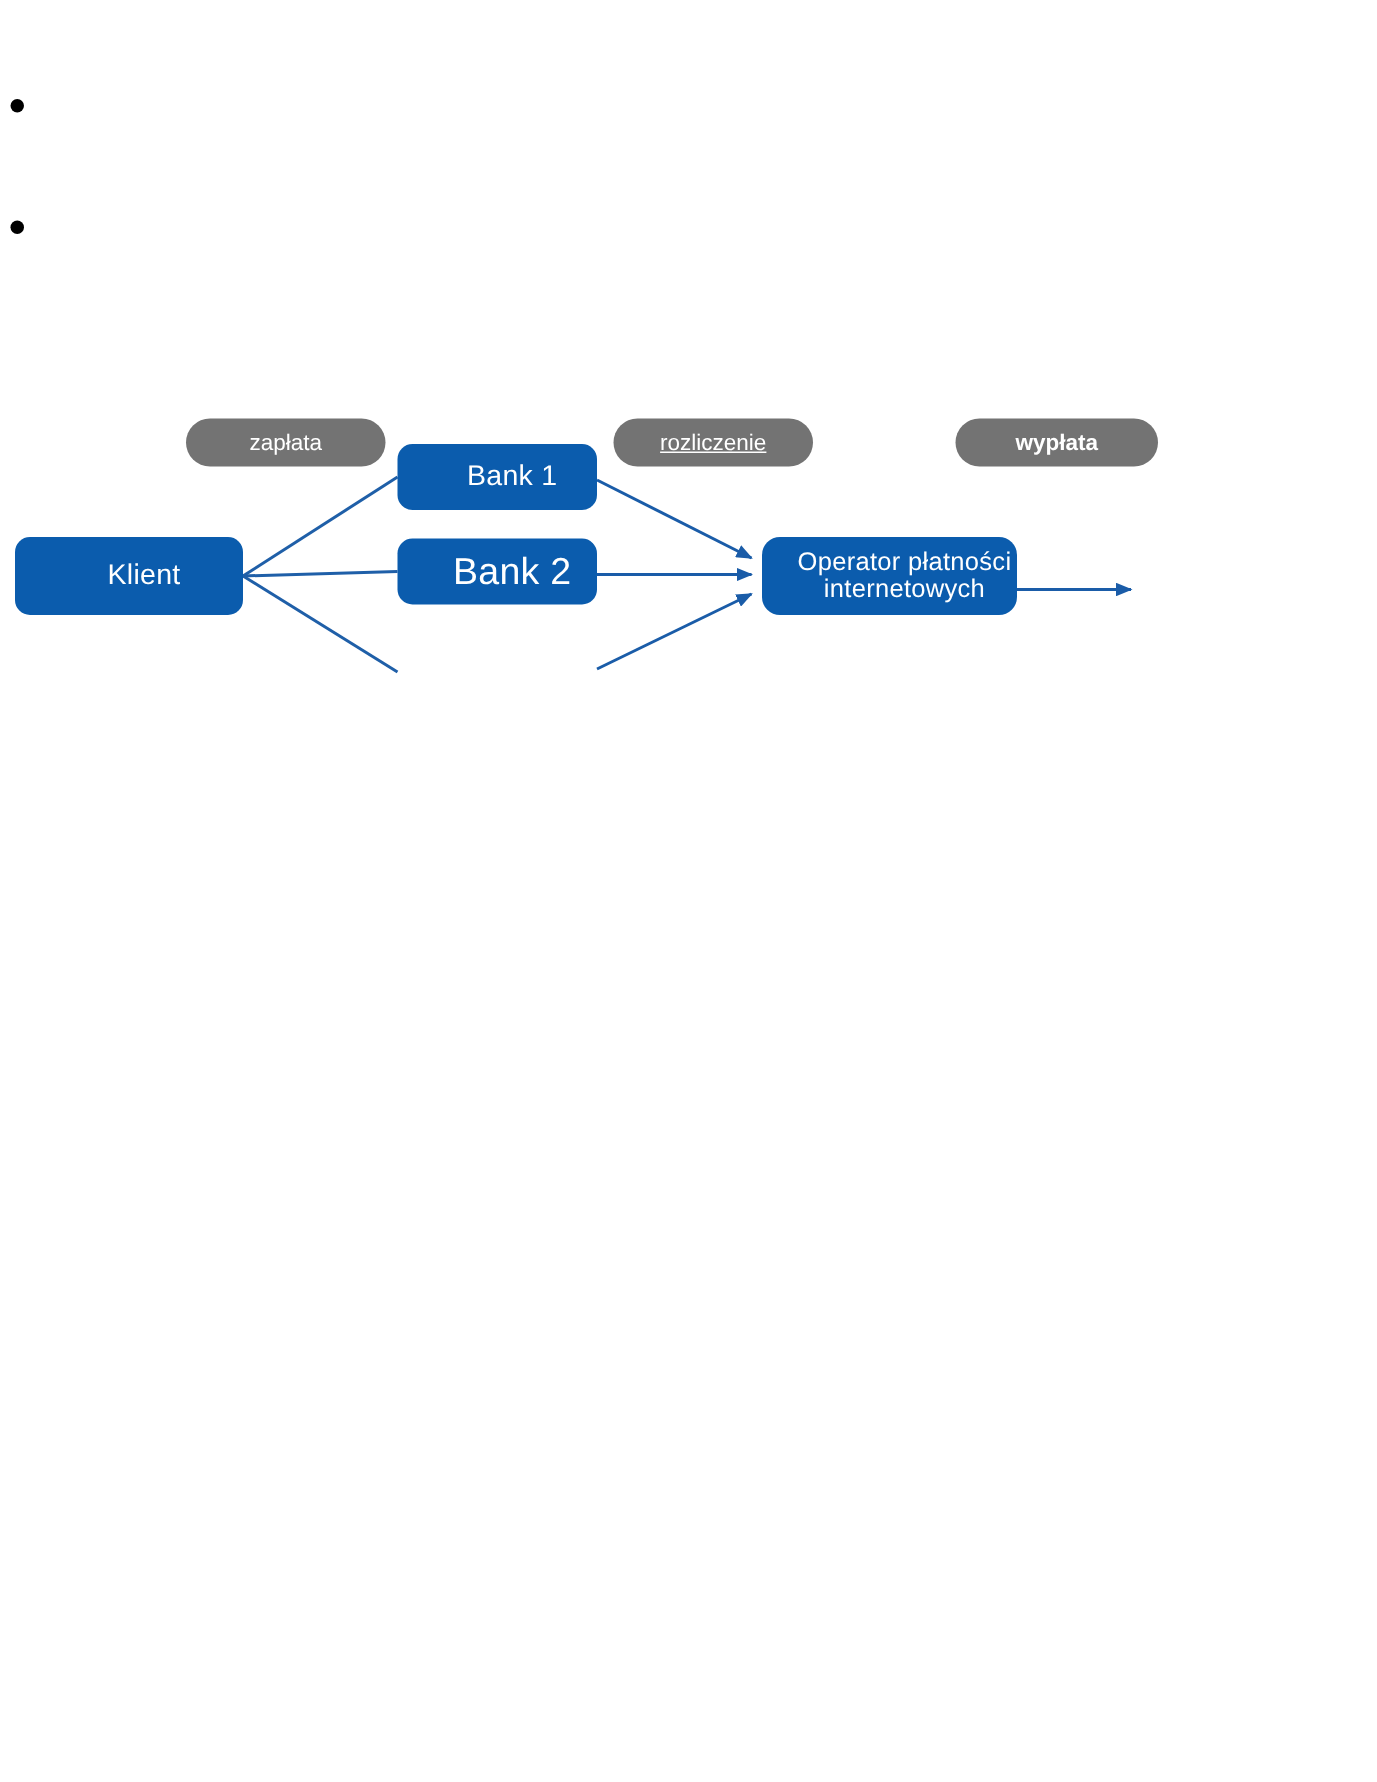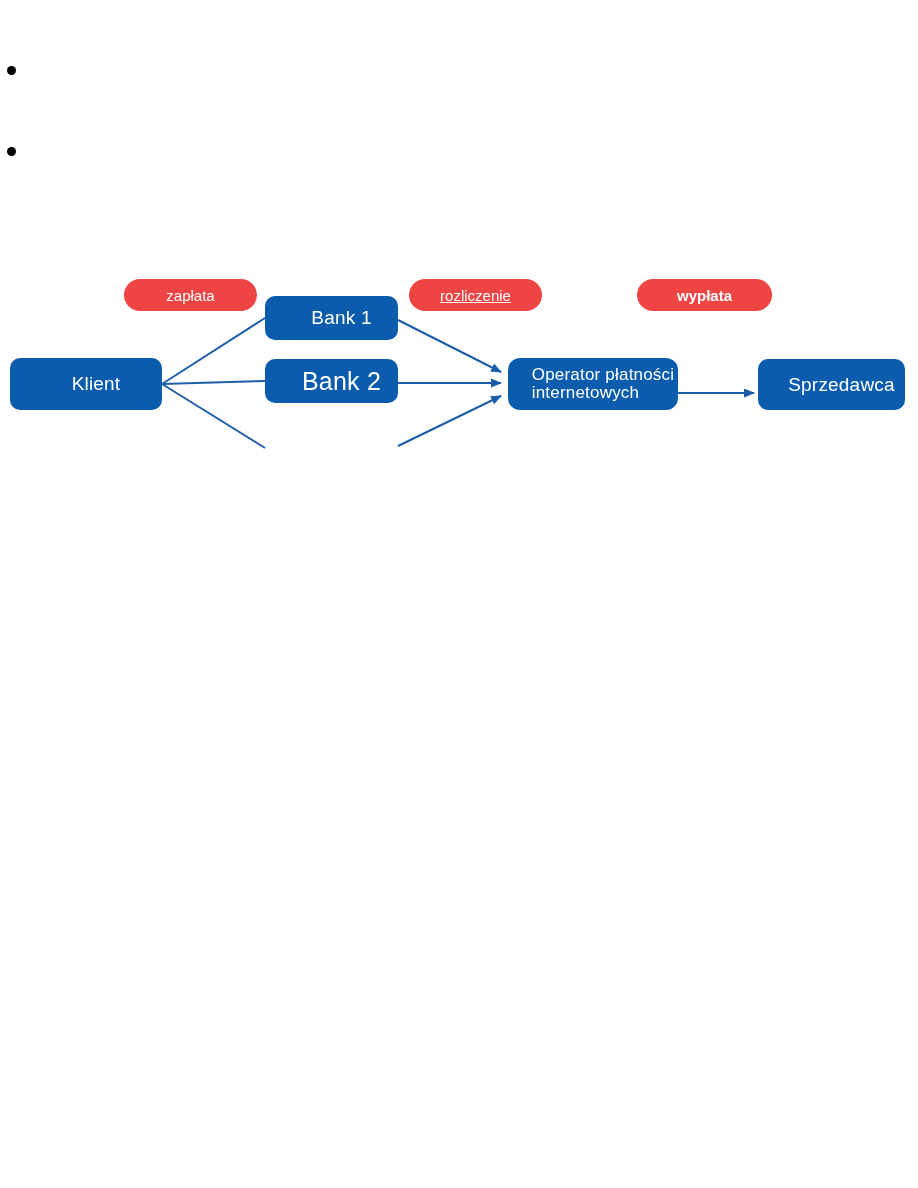--- a/index.html
+++ b/index.html
@@ -60,21 +60,21 @@
     width: 918px;
     height: 500px;
   }
 
   .node {
     position: absolute;
     box-sizing: border-box;
     display: flex;
     align-items: center;
     justify-content: center;
-    text-align: left;
+    text-align: center;
     color: #ffffff;
     border-radius: 10px;
     background: #0B5CAD;
     line-height: 1.05;
     z-index: 3;
     padding-left: 20px;
   }
   .node-label {
     display: block;
     white-space: pre-line;
@@ -87,21 +87,21 @@
   .node-bank3       { left: 265px; top: 422px; width: 133px; height: 44px; font-size: 19px; }
   .node-operator    { left: 508px; top: 358px; width: 170px; height: 52px; font-size: 17px; border-radius: 12px; }
   .node-sprzedawca  { left: 758px; top: 359px; width: 147px; height: 51px; font-size: 19px; }
 
   .stage-pill {
     position: absolute;
     box-sizing: border-box;
     display: flex;
     align-items: center;
     justify-content: center;
-    background: #ef4444;
+    background: #737373;
     color: #ffffff;
     border-radius: 16px;
     font-size: 15px;
     height: 32px;
     z-index: 4;
   }
   .pill-zaplata     { left: 124px; top: 279px; width: 133px; }
   .pill-rozliczenie { left: 409px; top: 279px; width: 133px; text-decoration: underline; }
   .pill-wyplata     { left: 637px; top: 279px; width: 135px; font-weight: bold; }
 </style>
@@ -155,17 +155,14 @@
   <div class="node node-bank1">
     <span class="node-label">Bank 1</span>
   </div>
   <div class="node node-bank2">
     <span class="node-label">Bank 2</span>
   </div>
   <div class="node node-operator">
     <span class="node-label">Operator płatności
 internetowych</span>
   </div>
-  <div class="node node-sprzedawca">
-    <span class="node-label">Sprzedawca</span>
-  </div>
 
 </div>
 
 </body></html>

